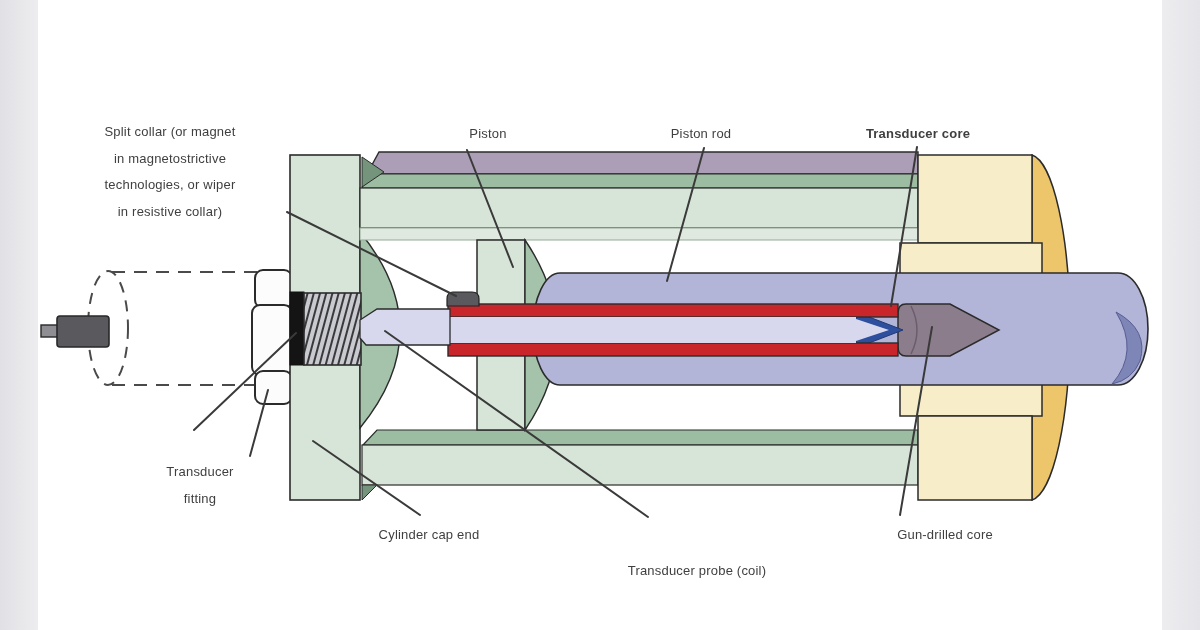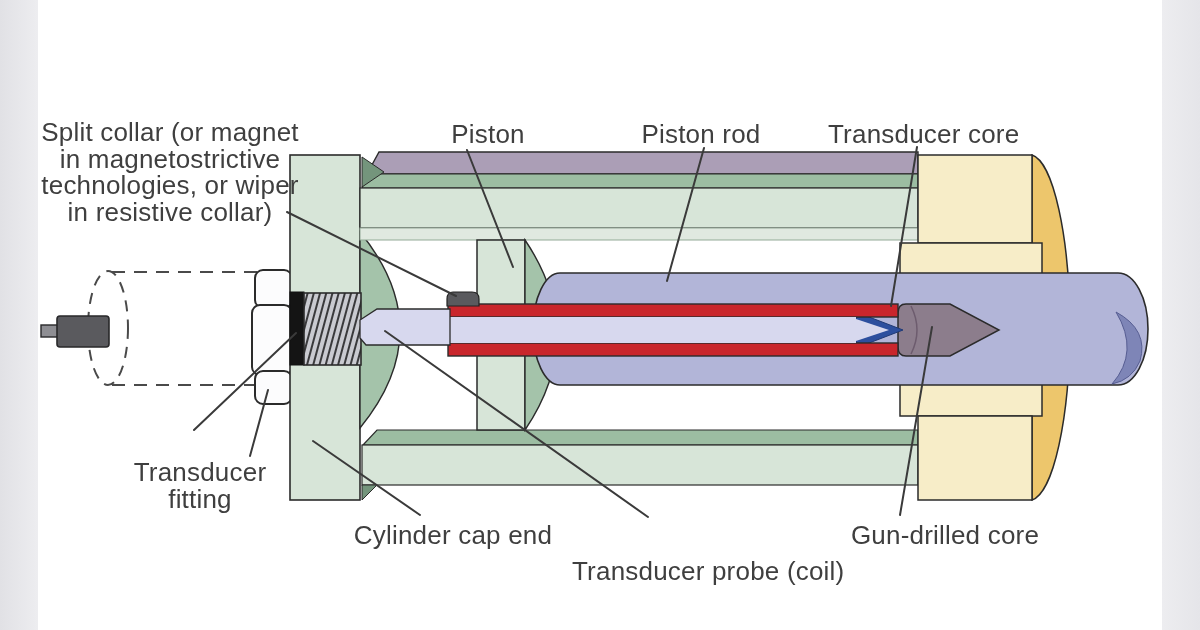--- a/index.html
+++ b/index.html
@@ -11,21 +11,21 @@
     font-family:"Liberation Sans", sans-serif;
   }
   .canvas{
     position:absolute;left:38px;top:0;width:1124px;height:630px;
     background:#ffffff;
   }
   .diagram-svg{position:absolute;left:0;top:0;}
   .lbl{
     position:absolute;
     color:#3f3f3f;
-    font-size:26px;
+    font-size:13px;
     line-height:26.5px;
     text-align:center;
     letter-spacing:0.2px;
     white-space:nowrap;
   }
   .lbl div{white-space:nowrap;}
 </style>
 </head>
 <body>
 
@@ -114,26 +114,26 @@
     <div>Split collar (or magnet</div>
     <div>in magnetostrictive</div>
     <div>technologies, or wiper</div>
     <div>in resistive collar)</div>
   </div>
 
   <div class="lbl" style="left:428px;top:121px;width:120px;">Piston</div>
 
   <div class="lbl" style="left:631px;top:121px;width:140px;">Piston rod</div>
 
-  <div class="lbl" style="left:828px;top:121px;width:180px;">Transducer core</div>
+  <div class="lbl" style="left:828px;top:121px;width:180px;font-weight:bold;">Transducer core</div>
 
 
   <div class="lbl" style="left:125px;top:459px;width:150px;">
     <div>Transducer</div>
     <div>fitting</div>
   </div>
 
-  <div class="lbl" style="left:343px;top:522px;width:220px;">Cylinder cap end</div>
+  <div class="lbl" style="left:319px;top:522px;width:220px;">Cylinder cap end</div>
 
   <div class="lbl" style="left:572px;top:522px;width:250px;margin-top:36px;">Transducer probe (coil)</div>
 
   <div class="lbl" style="left:835px;top:522px;width:220px;">Gun-drilled core</div>
 </div>
 
 </body></html>

